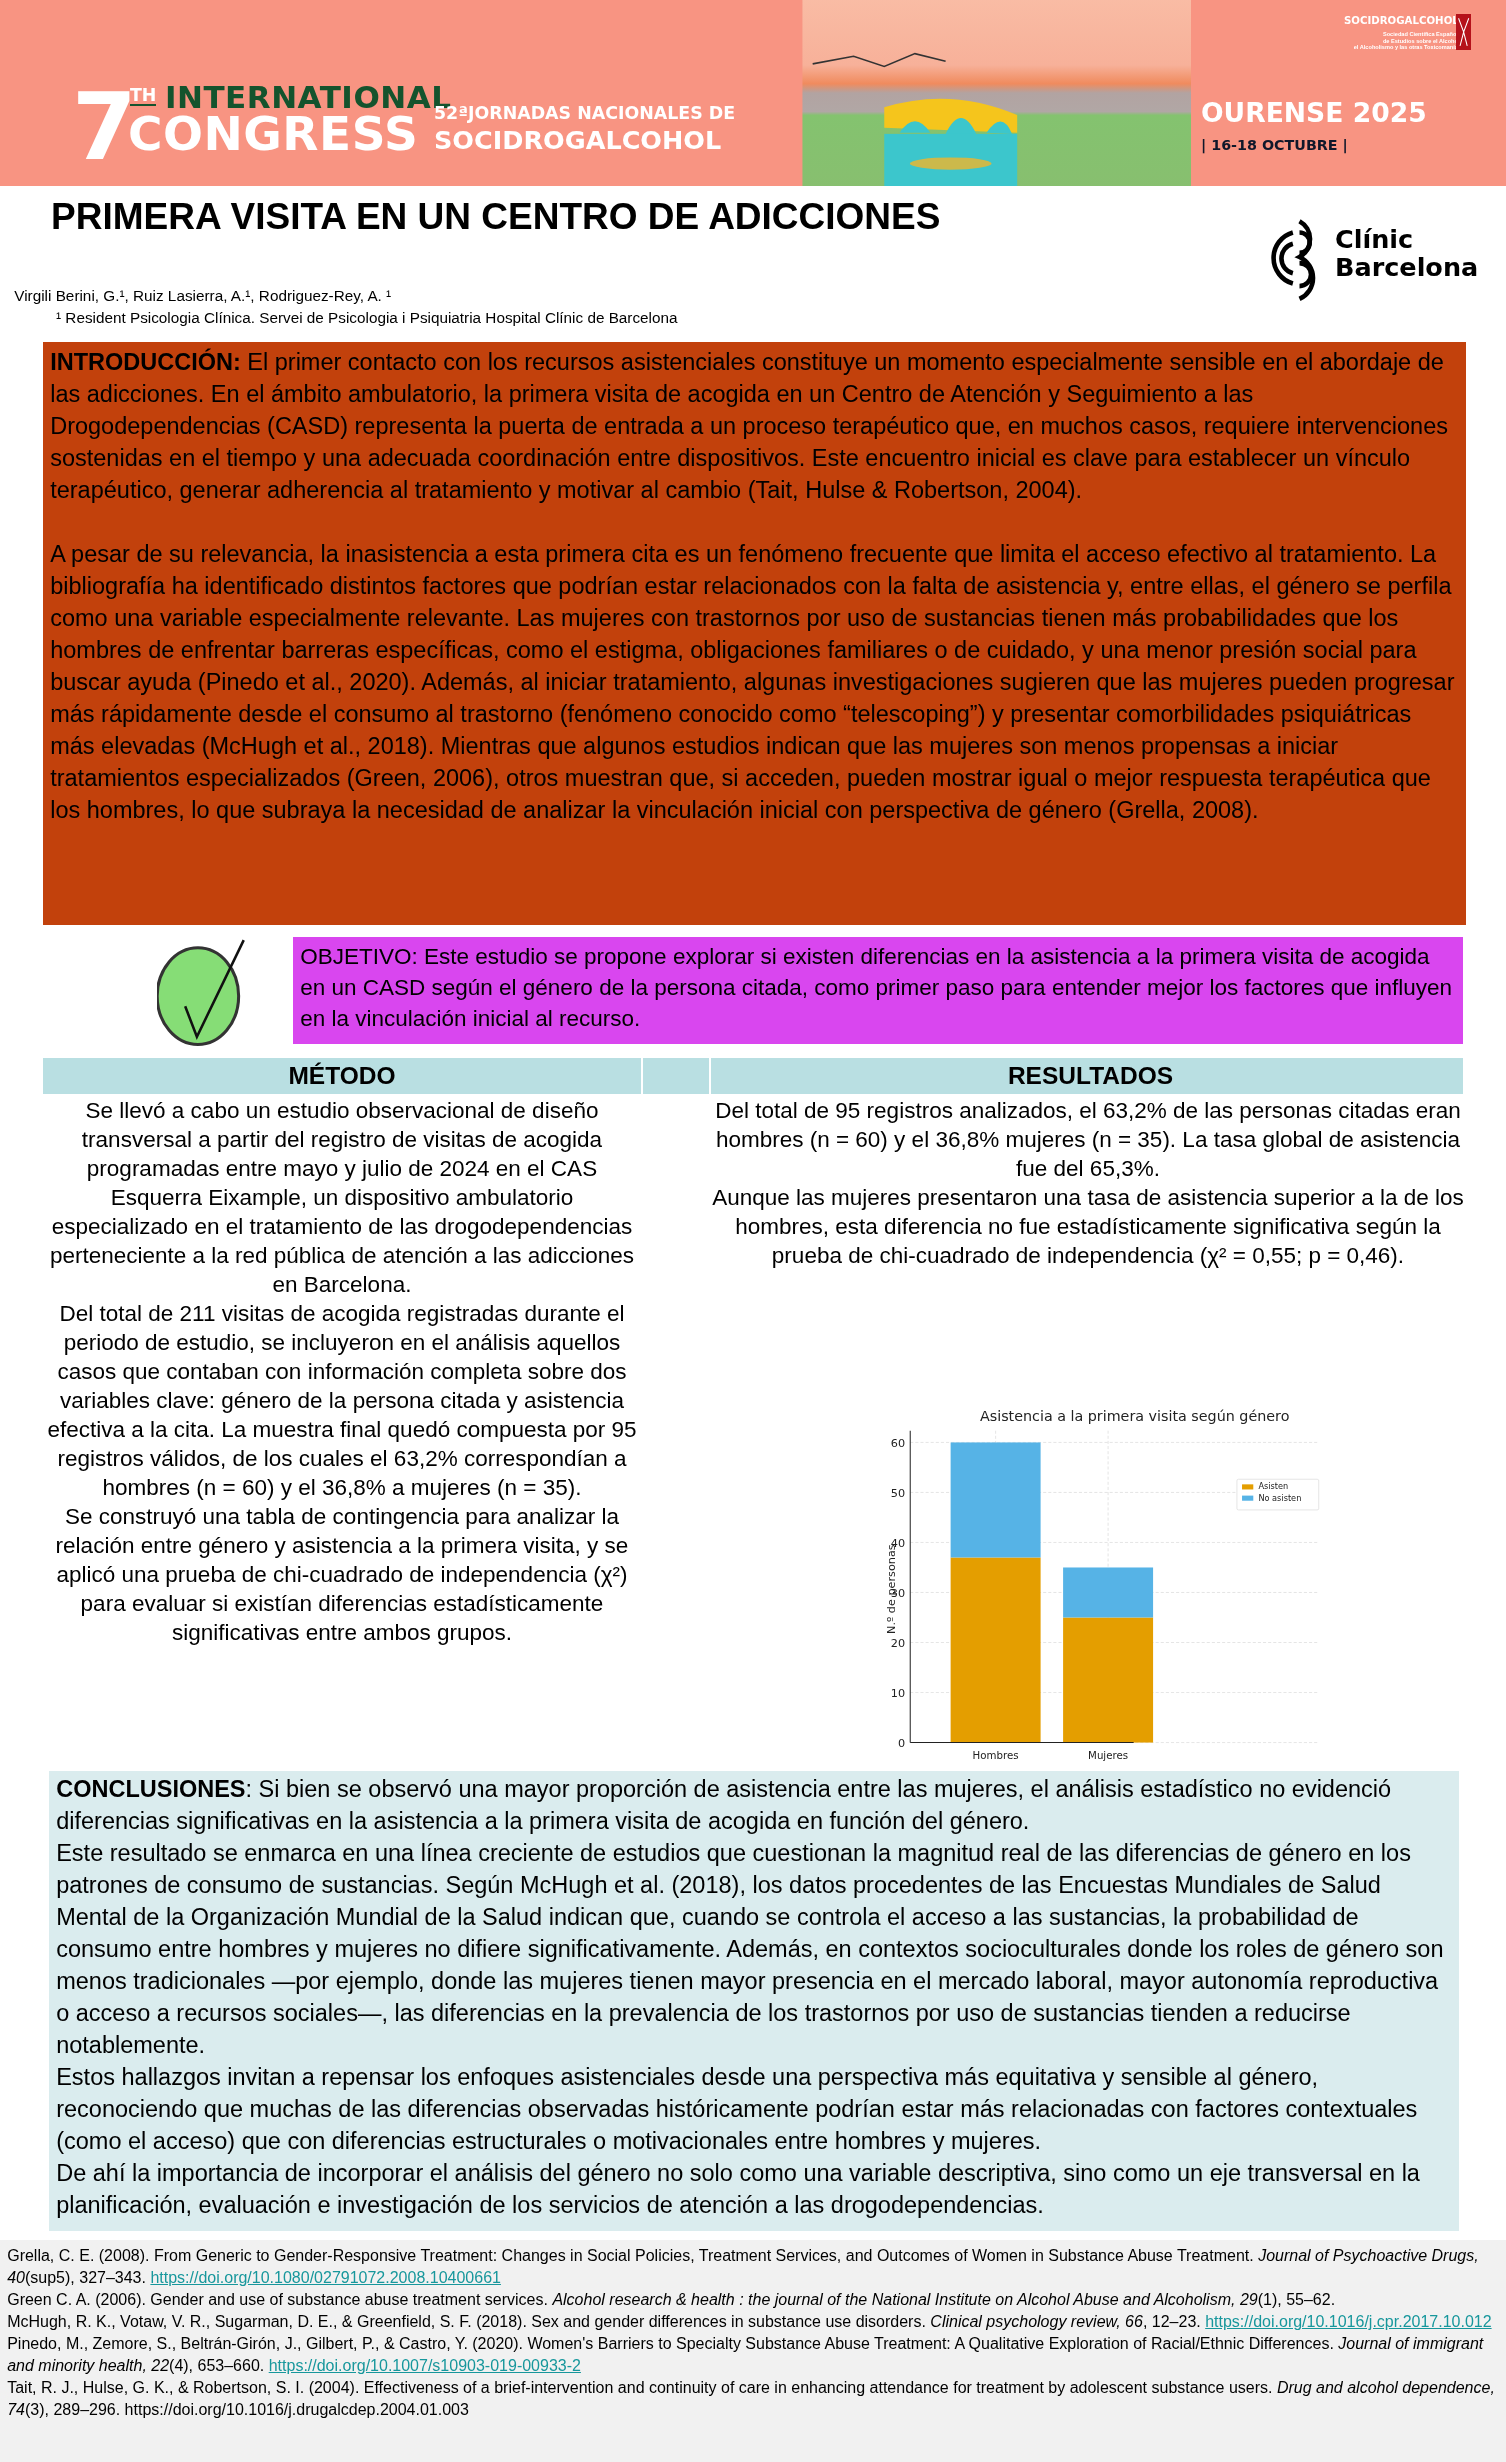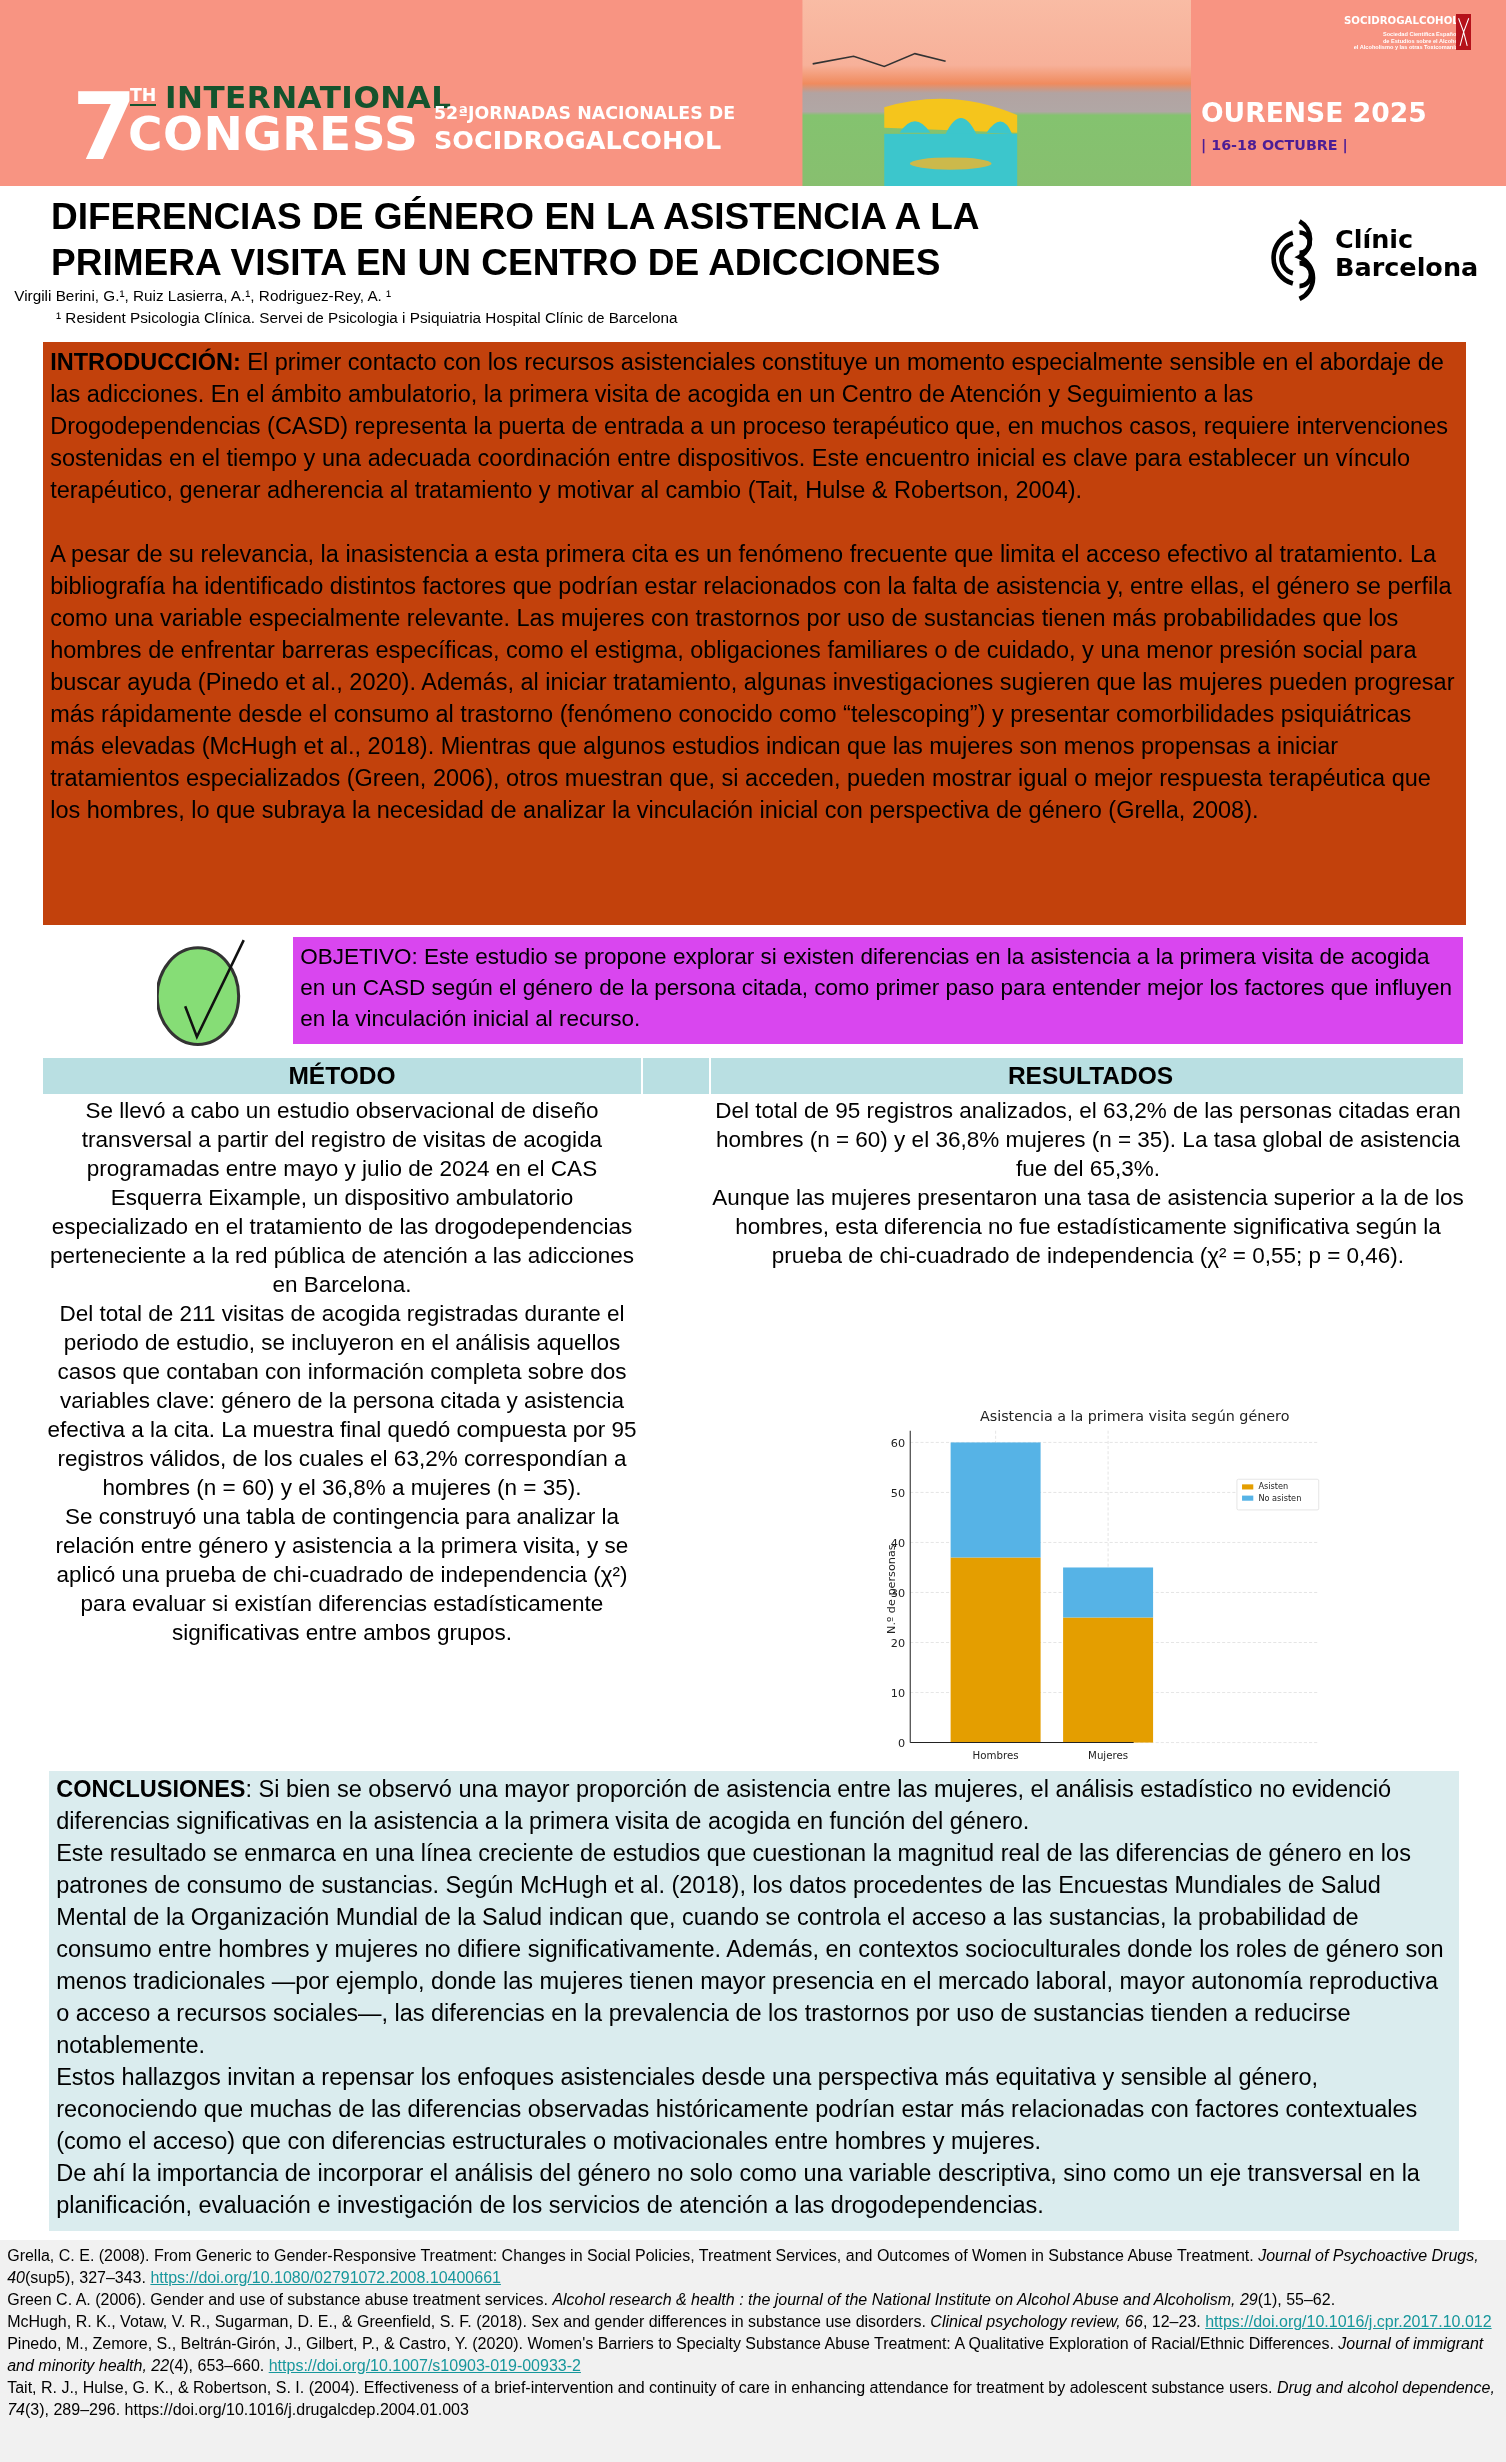--- a/index.html
+++ b/index.html
@@ -9,21 +9,21 @@
   
   .banner { position: absolute; left: 0; top: 0; width: 1506px; height: 186px; background: #f89482; overflow: hidden; }
   .b-seven { position: absolute; left: 72px; top: 81px; font-family: "DejaVu Sans", sans-serif; font-weight: bold; color: #fff; font-size: 93px; line-height: 1; }
   .b-th { position: absolute; left: 130px; top: 87px; font-family: "DejaVu Sans", sans-serif; font-weight: bold; color: #fff; font-size: 17.4px; border-bottom: 2px solid #14532d; line-height: 1; }
   .b-intl { position: absolute; left: 165px; top: 82px; font-family: "DejaVu Sans", sans-serif; font-weight: bold; color: #14532d; font-size: 31px; line-height: 1; letter-spacing: 0.5px; }
   .b-congress { position: absolute; left: 128px; top: 110px; font-family: "DejaVu Sans", sans-serif; font-weight: bold; color: #fff; font-size: 47px; line-height: 1; letter-spacing: 0.5px; }
   .b-jornadas { position: absolute; left: 434px; top: 105px; font-family: "DejaVu Sans", sans-serif; font-weight: bold; color: #fff; font-size: 17.4px; line-height: 1; }
   .b-soc { position: absolute; left: 434px; top: 128px; font-family: "DejaVu Sans", sans-serif; font-weight: bold; color: #fff; font-size: 25.5px; line-height: 1; }
   .b-art { position: absolute; left: 782px; top: 0; width: 409px; height: 186px; }
   .b-ourense { position: absolute; left: 1201px; top: 100px; font-family: "DejaVu Sans", sans-serif; font-weight: bold; color: #fff; font-size: 26.6px; line-height: 1; }
-  .b-dates { position: absolute; left: 1201px; top: 138px; font-family: "DejaVu Sans", sans-serif; font-weight: bold; color: #4c1d95; font-size: 14.3px; line-height: 1; }
+  .b-dates { position: absolute; left: 1201px; top: 138px; font-family: "DejaVu Sans", sans-serif; font-weight: bold; color: #0f172a; font-size: 14.3px; line-height: 1; }
   .b-soclogo-name { position: absolute; left: 1344px; top: 16.4px; font-family: "DejaVu Sans", sans-serif; font-weight: bold; color: #fff; font-size: 10.2px; line-height: 1; }
   .b-soclogo-sub { position: absolute; left: 1313px; top: 31px; width: 148px; text-align: right; color: #fff; font-size: 5.6px; line-height: 6.6px; font-weight: bold; white-space: pre-line; }
   .b-soclogo-mark { position: absolute; left: 1456px; top: 14.3px; width: 15.3px; height: 36px; background: #b5121b; }
 
   
   .title { position: absolute; left: 51px; top: 194px; font-weight: bold; font-size: 37px; line-height: 46px; }
   .authors { position: absolute; left: 14.3px; top: 287px; font-size: 15.3px; line-height: 18.4px; }
   .affil { position: absolute; left: 56px; top: 309px; font-size: 15.3px; line-height: 18.4px; }
   .clinic-logo { position: absolute; left: 1261px; top: 212px; width: 215px; height: 92px; }
   .clinic-text { position: absolute; left: 1335px; top: 225px; font-family: "DejaVu Sans", sans-serif; font-weight: bold; font-size: 25.5px; line-height: 28px; }
@@ -93,21 +93,20 @@
 de Estudios sobre el Alcohol,
 el Alcoholismo y las otras Toxicomanías</span>
   <div class="b-soclogo-mark">
     <svg width="15.3" height="36" viewBox="0 0 30 70">
         <path d="M5 8 L15 35 L25 8 M15 35 L8 62 M15 35 L22 62" stroke="#fff" stroke-width="2" fill="none"></path>
       </svg>
   </div>
 </div>
 
 <div class="title">
-  <div>DIFERENCIAS DE GÉNERO EN LA ASISTENCIA A LA</div>
   <div>PRIMERA VISITA EN UN CENTRO DE ADICCIONES</div>
 </div>
 <div class="authors">Virgili Berini, G.¹, Ruiz Lasierra, A.¹, Rodriguez-Rey, A. ¹</div>
 <div class="affil">¹ Resident Psicologia Clínica. Servei de Psicologia i Psiquiatria Hospital Clínic de Barcelona</div>
 
 <svg class="clinic-logo" viewBox="0 0 420 180">
   <path d="M62 40 A52 52 0 0 0 62 140" stroke="#000" stroke-width="9" fill="none"></path>
   <path d="M62 62 A30 30 0 0 0 62 120" stroke="#000" stroke-width="9" fill="none"></path>
   <path d="M75 18 A40 40 0 0 1 75 88 A45 45 0 0 1 75 170" stroke="#000" stroke-width="9" fill="none"></path>
   <path d="M75 40 A20 20 0 0 1 75 80 M75 100 A22 22 0 0 1 75 145" stroke="#000" stroke-width="9" fill="none"></path>

